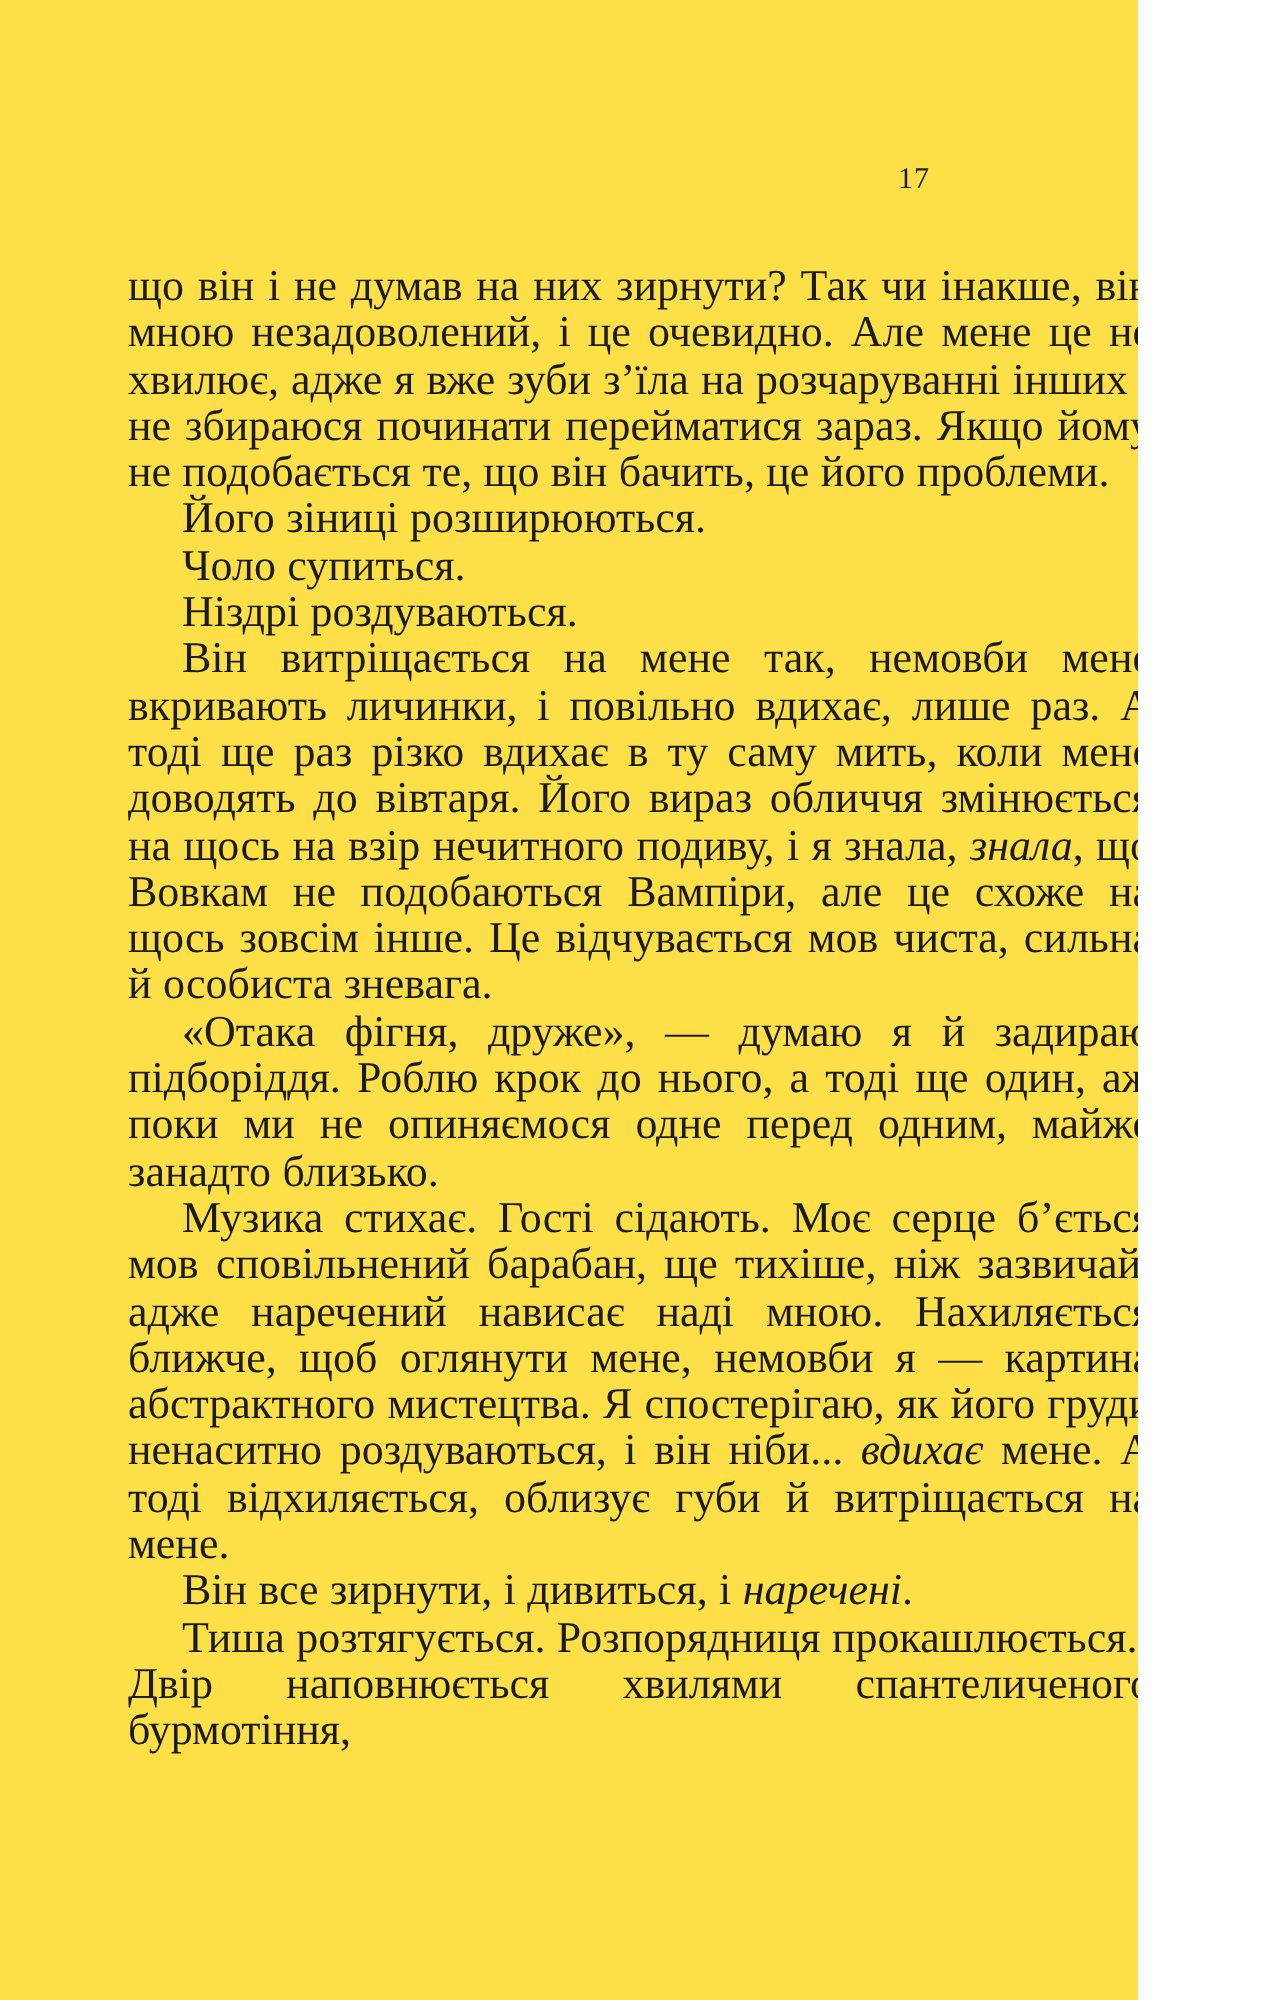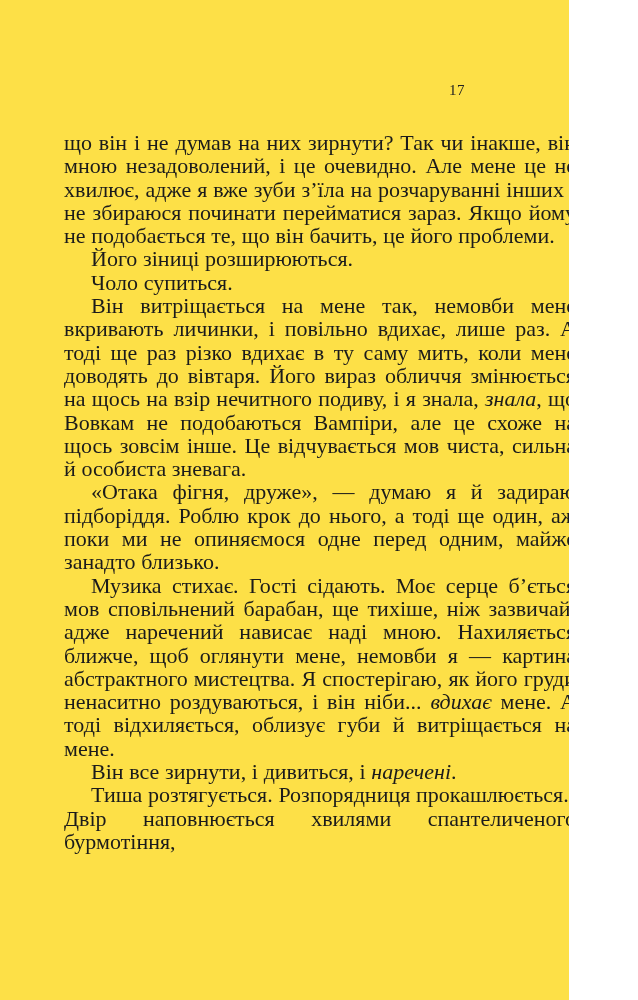--- a/index.html
+++ b/index.html
@@ -58,20 +58,21 @@
   </style>
 </head>
 <body>
 
 <div class="page">
   <div class="page-number">17</div>
   <div class="text-block">
       <p class="para"><span>що він і не думав на них зирнути? Так чи інакше, він мною незадоволений, і це очевидно. Але мене це не хвилює, адже я вже зуби з’їла на розчаруванні інших і не збираюся починати перейматися зараз. Якщо йому не подобається те, що він бачить, це його проблеми.</span></p>
       <p class="para indent"><span>Його зіниці розширюються.</span></p>
       <p class="para indent"><span>Чоло супиться.</span></p>
+      <p class="para indent"><span>Ніздрі роздуваються.</span></p>
       <p class="para indent"><span>Він витріщається на мене так, немовби мене вкривають личинки, і повільно вдихає, лише раз. А тоді ще раз різко вдихає в ту саму мить, коли мене доводять до вівтаря. Його вираз обличчя змінюється на щось на взір нечитного подиву, і я знала, </span><em>знала</em><span>, що Вовкам не подобаються Вампіри, але це схоже на щось зовсім інше. Це відчувається мов чиста, сильна й особиста зневага.</span></p>
       <p class="para indent"><span>«Отака фігня, друже», — думаю я й задираю підборіддя. Роблю крок до нього, а тоді ще один, аж поки ми не опиняємося одне перед одним, майже занадто близько.</span></p>
       <p class="para indent"><span>Музика стихає. Гості сідають. Моє серце б’ється мов сповільнений барабан, ще тихіше, ніж зазвичай, адже наречений нависає наді мною. Нахиляється ближче, щоб оглянути мене, немовби я — картина абстрактного мистецтва. Я спостерігаю, як його груди ненаситно роздуваються, і він ніби... </span><em>вдихає</em><span> мене. А тоді відхиляється, облизує губи й витріщається на мене.</span></p>
       <p class="para indent"><span>Він все зирнути, і дивиться, і </span><em>наречені</em><span>.</span></p>
       <p class="para indent"><span>Тиша розтягується. Розпорядниця прокашлюється.</span></p>
       <p class="para"><span>Двір наповнюється хвилями спантеличеного бурмотіння,</span></p>
     </div>
 </div>
 
 </body></html>

